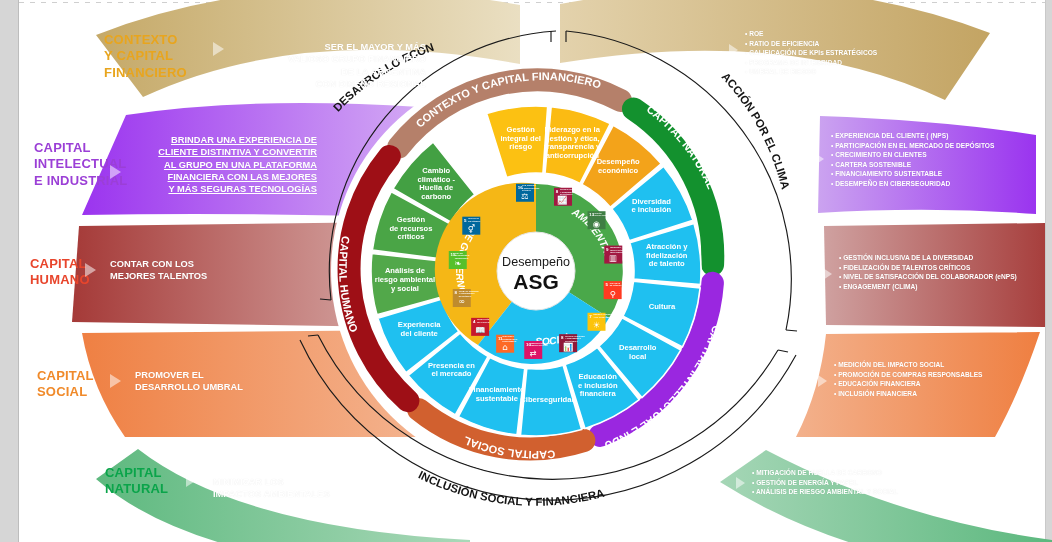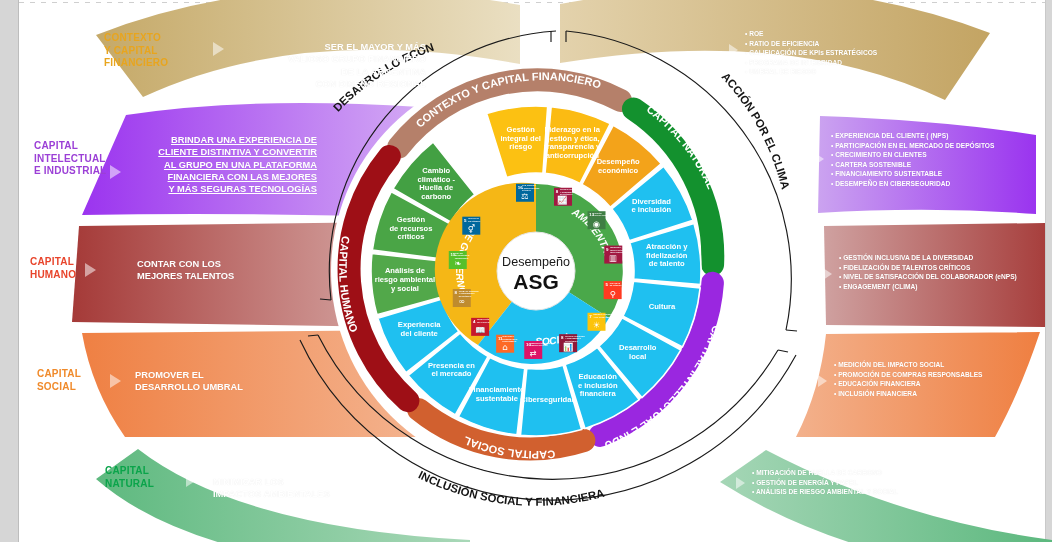--- a/index.html
+++ b/index.html
@@ -31,21 +31,21 @@
   }
   svg#wheel { position: absolute; left: 0; top: 0; }
 
   .sideLabel {
     position: absolute;
     font-weight: bold;
     line-height: 1.25;
     letter-spacing: .2px;
     white-space: pre-line;
   }
-  .sideLabel.sz { font-size: 10px; }
+  .sideLabel.sz { font-size: 13px; }
   .lbl-ctx  { color: #e8a51e; }
   .lbl-int  { color: #9b3fd6; }
   .lbl-hum  { color: #e8452c; }
   .lbl-soc  { color: #f08a2a; }
   .lbl-nat  { color: #0aa44a; }
 
   .bandText {
     position: absolute;
     color: #ffffff;
     font-weight: bold;
@@ -344,21 +344,21 @@
 CON DISEÑO REGIONAL</div>
 
     <div class="tri" style="left:110px; top:165px;"></div>
     <div class="bandText left" style="left:137px; top:134px; width:180px;text-decoration:underline;">BRINDAR UNA EXPERIENCIA DE
 CLIENTE DISTINTIVA Y CONVERTIR
 AL GRUPO EN UNA PLATAFORMA
 FINANCIERA CON LAS MEJORES
 Y MÁS SEGURAS TECNOLOGÍAS</div>
 
     <div class="tri" style="left:85px; top:263px;"></div>
-    <div class="bandText left" style="left:110px; top:258px; width:160px; text-align:left;margin-left:27px;">CONTAR CON LOS
+    <div class="bandText left" style="left:110px; top:258px; width:160px; text-align:left;">CONTAR CON LOS
 MEJORES TALENTOS</div>
 
     <div class="tri" style="left:110px; top:374px;"></div>
     <div class="bandText left" style="left:135px; top:369px; width:160px; text-align:left;">PROMOVER EL
 DESARROLLO UMBRAL</div>
 
     <div class="tri" style="left:186px; top:473px;"></div>
     <div class="bandText left" style="left:213px; top:476px; width:180px; text-align:left;">MINIMIZAR LOS
 IMPACTOS AMBIENTALES</div>
   </div>

